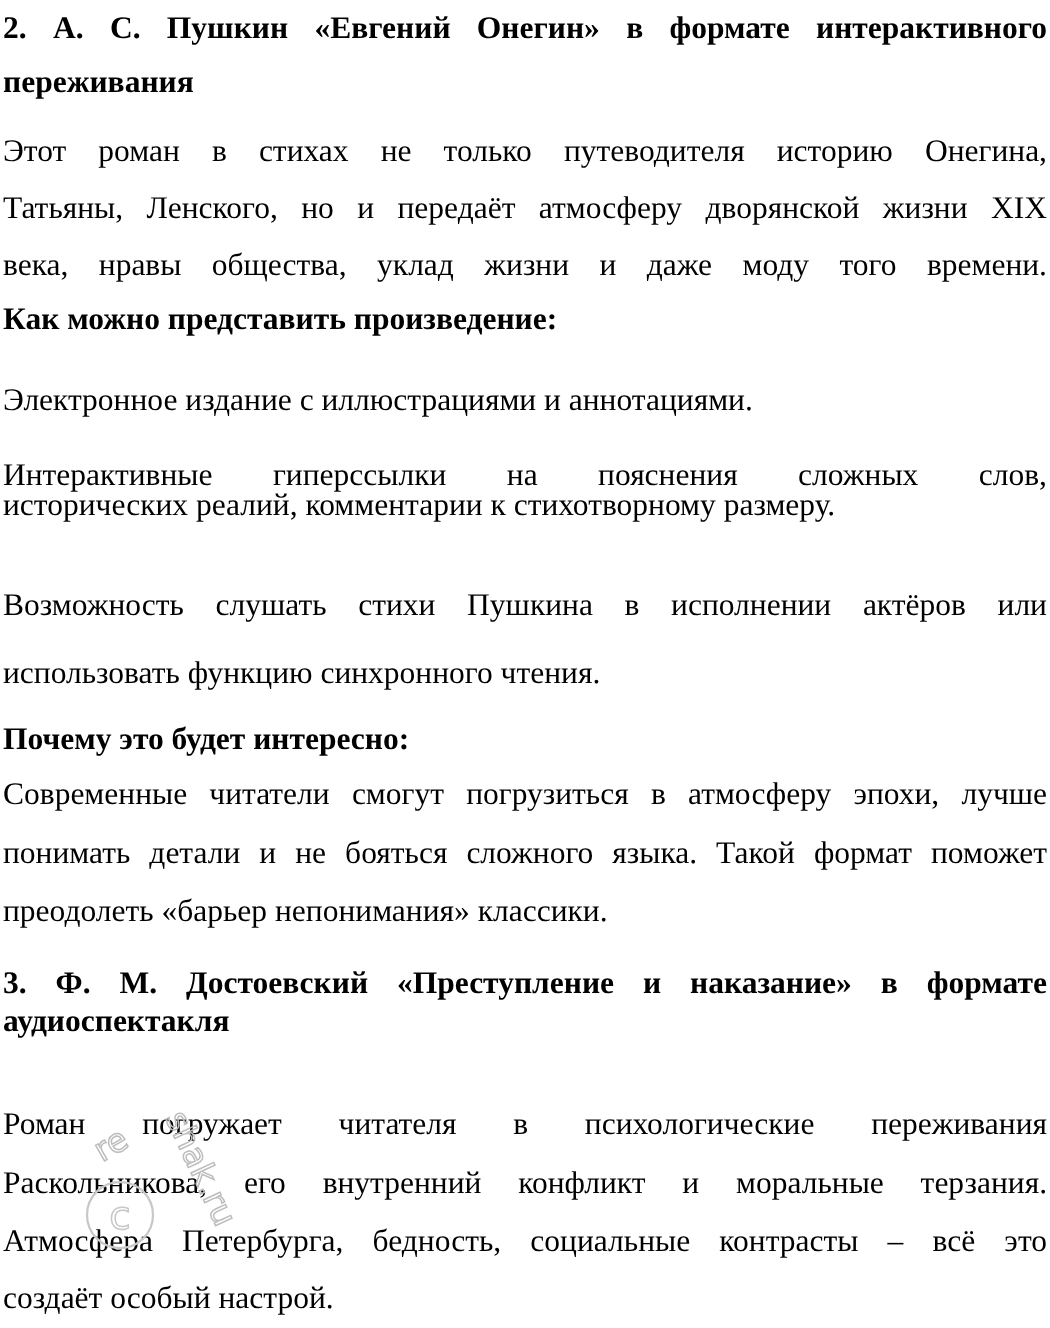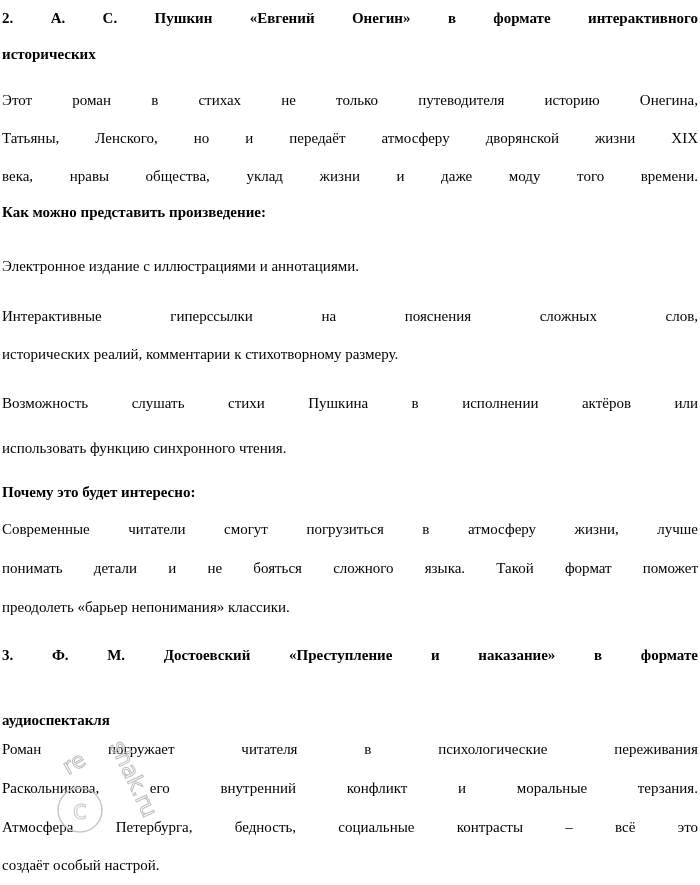--- a/index.html
+++ b/index.html
@@ -1,53 +1,53 @@
 <!DOCTYPE html>
 <html><head>
 <meta charset="utf-8">
 <style>
   html, body { margin:0; padding:0; background:#ffffff; }
   body { width:700px; height:885px; position:relative; overflow:hidden;
          font-family:"Liberation Serif", "DejaVu Serif", serif; color:#000; }
-  .line { position:absolute; left:2px; width:696px; font-size:15px; line-height:24px;
+  .line { position:absolute; left:2px; width:696px; font-size:21px; line-height:24px;
           white-space:nowrap; }
   .just { text-align:justify; text-align-last:justify; }
   .bold { font-weight:bold; }
   .wm { position:absolute; left:50px; top:735px; width:110px; height:110px; pointer-events:none; }
 </style>
 </head>
 <body>
 
 <div>
 
   <div class="line bold just" style="top:6px">2. А. С. Пушкин «Евгений Онегин» в формате интерактивного</div>
-  <div class="line bold" style="top:42px">исторических</div>
+  <div class="line bold" style="top:42px">переживания</div>
 
   <div class="line just" style="top:88px">Этот роман в стихах не только путеводителя историю Онегина,</div>
   <div class="line just" style="top:126px">Татьяны, Ленского, но и передаёт атмосферу дворянской жизни XIX</div>
   <div class="line just" style="top:164px">века, нравы общества, уклад жизни и даже моду того времени.</div>
 
   <div class="line bold" style="top:200px">Как можно представить произведение:</div>
 
   <div class="line" style="top:254px">Электронное издание с иллюстрациями и аннотациями.</div>
 
   <div class="line just" style="top:304px">Интерактивные гиперссылки на пояснения сложных слов,</div>
-  <div class="line" style="top:342px">исторических реалий, комментарии к стихотворному размеру.</div>
+  <div class="line" style="top:324px">исторических реалий, комментарии к стихотворному размеру.</div>
 
   <div class="line just" style="top:391px">Возможность слушать стихи Пушкина в исполнении актёров или</div>
   <div class="line" style="top:436px">использовать функцию синхронного чтения.</div>
 
   <div class="line bold" style="top:480px">Почему это будет интересно:</div>
 
-  <div class="line just" style="top:517px">Современные читатели смогут погрузиться в атмосферу жизни, лучше</div>
+  <div class="line just" style="top:517px">Современные читатели смогут погрузиться в атмосферу эпохи, лучше</div>
   <div class="line just" style="top:556px">понимать детали и не бояться сложного языка. Такой формат поможет</div>
   <div class="line" style="top:595px">преодолеть «барьер непонимания» классики.</div>
 
   <div class="line bold just" style="top:643px">3. Ф. М. Достоевский «Преступление и наказание» в формате</div>
-  <div class="line bold" style="top:708px">аудиоспектакля</div>
+  <div class="line bold" style="top:668px">аудиоспектакля</div>
 
   <div class="line just" style="top:737px">Роман погружает читателя в психологические переживания</div>
   <div class="line just" style="top:776px">Раскольникова, его внутренний конфликт и моральные терзания.</div>
   <div class="line just" style="top:815px">Атмосфера Петербурга, бедность, социальные контрасты – всё это</div>
   <div class="line" style="top:853px">создаёт особый настрой.</div>
 
 </div>
 
 <svg class="wm" viewBox="0 0 110 110">
   <circle cx="30" cy="75" r="22" fill="none" stroke="#c8c8c8" stroke-width="1.5"></circle>

